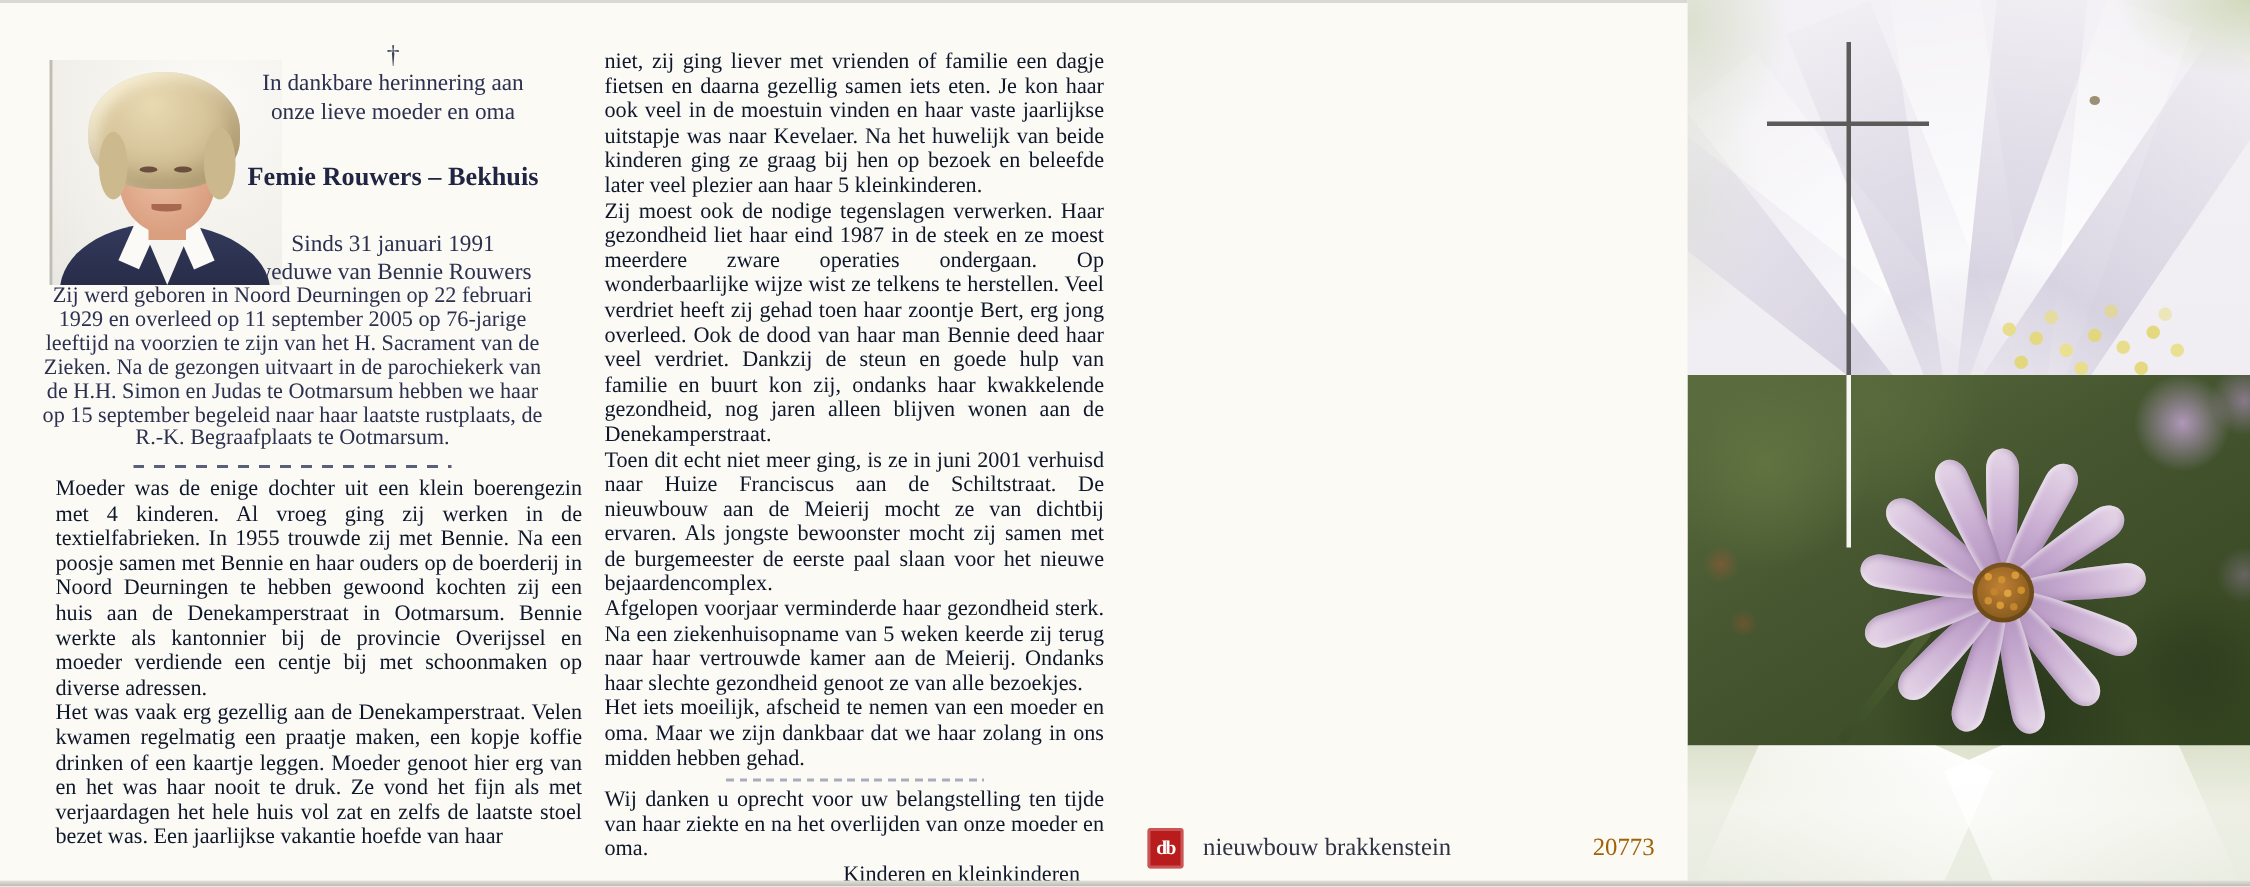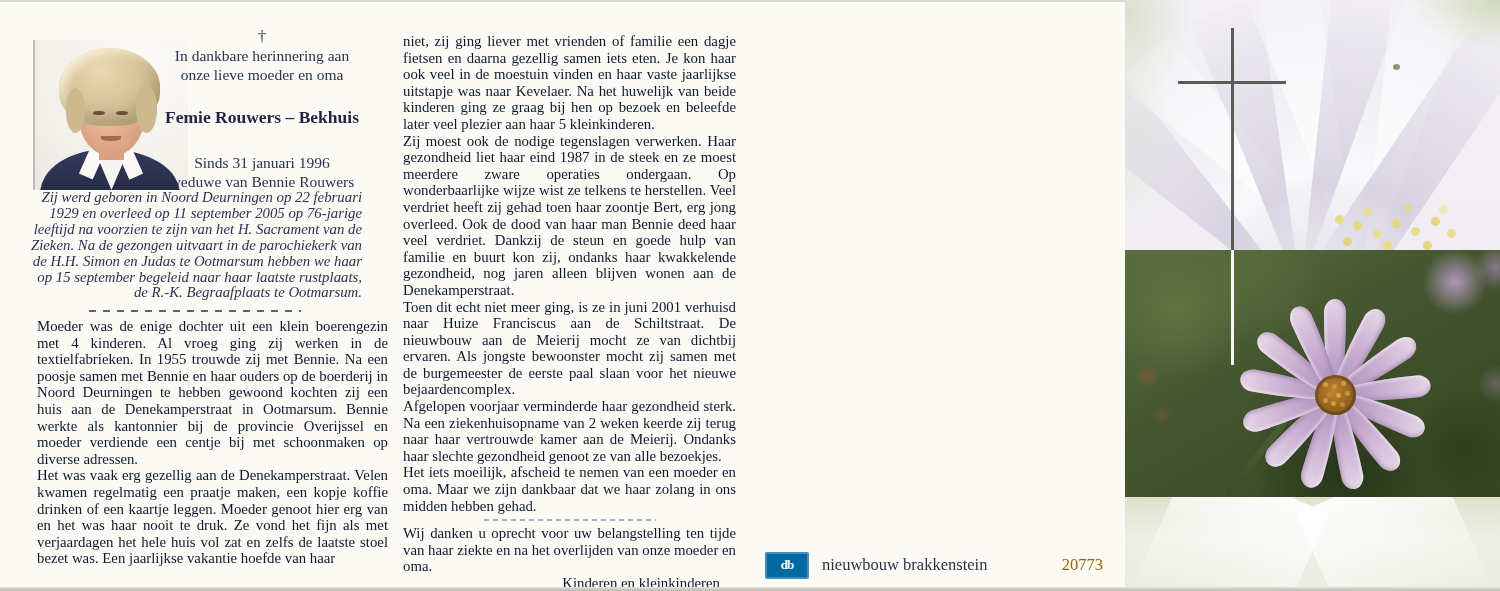--- a/index.html
+++ b/index.html
@@ -37,35 +37,35 @@
   .photo .hair-side-l{position:absolute;left:20%;top:32%;width:13%;height:30%;border-radius:50%;
     background:#cdb98e;}
   .photo .hair-side-r{position:absolute;left:66%;top:30%;width:14%;height:32%;border-radius:50%;
     background:#cbb88d;}
   
   .hdr{left:148px;top:28px;width:228px;text-align:center;line-height:19px;font-size:15.5px;color:#2c3150;}
   .hdr .cross{font-size:17px;line-height:18px;color:#3c425a;}
   .hdr .name{font-weight:bold;font-size:17.5px;color:#1f2542;margin-top:24px;}
   .hdr .since{margin-top:26px;}
   
-  .intro{left:28px;top:190px;width:334px;text-align:right;font-style:italic;
+  .intro{left:28px;top:190px;width:334px;text-align:center;
     font-size:14.8px;line-height:15.9px;color:#2c3150;}
   .dashes{width:212px;height:2px;margin:9px auto 0;
     background:repeating-linear-gradient(90deg,#5a6079 0 7px,transparent 7px 14px);}
   
   .col{text-align:justify;font-size:14.8px;line-height:16.6px;color:#0f172a;}
   .col p{margin:0;}
   .left-col{left:37px;top:318px;width:351px;}
   .mid-col{left:403px;top:33px;width:333px;}
   .mid-sep{width:172px;height:2px;margin:5px auto 4px;
     background:repeating-linear-gradient(90deg,#a9adbb 0 5px,transparent 5px 9px);}
   .signature{text-align:right;padding-right:16px;margin-top:4px;}
   
   .publisher{left:765px;top:550px;width:338px;height:30px;display:flex;align-items:center;}
-  .pub-logo{width:44px;height:27px;background:#0369a1;color:#fff;display:flex;align-items:center;justify-content:center;
+  .pub-logo{width:24px;height:27px;background:#b91c1c;color:#fff;display:flex;align-items:center;justify-content:center;
     font-size:13px;font-weight:bold;letter-spacing:-1px;border-radius:2px;
     box-shadow:inset 0 0 0 2px rgba(255,255,255,.25);}
   .pub-name{margin-left:13px;font-size:16.5px;color:#2f3345;}
   .pub-num{margin-left:auto;font-size:16.5px;color:#a16207;}
   
   .panel{left:1125px;top:0;width:375px;height:591px;overflow:hidden;background:#f1eff3;}
   .sec-top{position:absolute;left:0;top:0;width:375px;height:250px;overflow:hidden;
     background:
       radial-gradient(ellipse 120px 70px at 100% 0%,rgba(197,209,168,.75),transparent 75%),
       radial-gradient(ellipse 90px 120px at 0% 6%,rgba(203,212,180,.6),transparent 75%),
@@ -135,39 +135,39 @@
   <div class="eye l"></div>
   <div class="eye r"></div>
   <div class="mouth"></div>
 </div>
 
 <div class="abs hdr">
   <div class="cross">†</div>
   <div>In dankbare herinnering aan</div>
   <div>onze lieve moeder en oma</div>
   <div class="name">Femie Rouwers – Bekhuis</div>
-  <div class="since">Sinds 31 januari 1996</div>
+  <div class="since">Sinds 31 januari 1991</div>
   <div>weduwe van Bennie Rouwers</div>
 </div>
 
 <div class="abs intro">
   <div>Zij werd geboren in Noord Deurningen op 22 februari 1929 en overleed op 11 september 2005 op 76-jarige leeftijd na voorzien te zijn van het H. Sacrament van de Zieken. Na de gezongen uitvaart in de parochiekerk van de H.H. Simon en Judas te Ootmarsum hebben we haar op 15 september begeleid naar haar laatste rustplaats, de R.-K. Begraafplaats te Ootmarsum.</div>
   <div class="dashes"></div>
 </div>
 
 <div class="abs col left-col">
   <p>Moeder was de enige dochter uit een klein boerengezin met 4 kinderen. Al vroeg ging zij werken in de textielfabrieken. In 1955 trouwde zij met Bennie. Na een poosje samen met Bennie en haar ouders op de boerderij in Noord Deurningen te hebben gewoond kochten zij een huis aan de Denekamperstraat in Ootmarsum. Bennie werkte als kantonnier bij de provincie Overijssel en moeder verdiende een centje bij met schoonmaken op diverse adressen.</p>
   <p>Het was vaak erg gezellig aan de Denekamperstraat. Velen kwamen regelmatig een praatje maken, een kopje koffie drinken of een kaartje leggen. Moeder genoot hier erg van en het was haar nooit te druk. Ze vond het fijn als met verjaardagen het hele huis vol zat en zelfs de laatste stoel bezet was. Een jaarlijkse vakantie hoefde van haar</p>
 </div>
 
 <div class="abs col mid-col">
   <p>niet, zij ging liever met vrienden of familie een dagje fietsen en daarna gezellig samen iets eten. Je kon haar ook veel in de moestuin vinden en haar vaste jaarlijkse uitstapje was naar Kevelaer. Na het huwelijk van beide kinderen ging ze graag bij hen op bezoek en beleefde later veel plezier aan haar 5 kleinkinderen.</p>
   <p>Zij moest ook de nodige tegenslagen verwerken. Haar gezondheid liet haar eind 1987 in de steek en ze moest meerdere zware operaties ondergaan. Op wonderbaarlijke wijze wist ze telkens te herstellen. Veel verdriet heeft zij gehad toen haar zoontje Bert, erg jong overleed. Ook de dood van haar man Bennie deed haar veel verdriet. Dankzij de steun en goede hulp van familie en buurt kon zij, ondanks haar kwakkelende gezondheid, nog jaren alleen blijven wonen aan de Denekamperstraat.</p>
   <p>Toen dit echt niet meer ging, is ze in juni 2001 verhuisd naar Huize Franciscus aan de Schiltstraat. De nieuwbouw aan de Meierij mocht ze van dichtbij ervaren. Als jongste bewoonster mocht zij samen met de burgemeester de eerste paal slaan voor het nieuwe bejaardencomplex.</p>
-  <p>Afgelopen voorjaar verminderde haar gezondheid sterk. Na een ziekenhuisopname van 2 weken keerde zij terug naar haar vertrouwde kamer aan de Meierij. Ondanks haar slechte gezondheid genoot ze van alle bezoekjes.</p>
+  <p>Afgelopen voorjaar verminderde haar gezondheid sterk. Na een ziekenhuisopname van 5 weken keerde zij terug naar haar vertrouwde kamer aan de Meierij. Ondanks haar slechte gezondheid genoot ze van alle bezoekjes.</p>
   <p>Het iets moeilijk, afscheid te nemen van een moeder en oma. Maar we zijn dankbaar dat we haar zolang in ons midden hebben gehad.</p>
   <div class="mid-sep"></div>
   <p>Wij danken u oprecht voor uw belangstelling ten tijde van haar ziekte en na het overlijden van onze moeder en oma.</p>
   <p class="signature">Kinderen en kleinkinderen</p>
 
 </div>
 
 <div class="abs publisher">
   <div class="pub-logo">db</div>
   <div class="pub-name">nieuwbouw brakkenstein</div>

